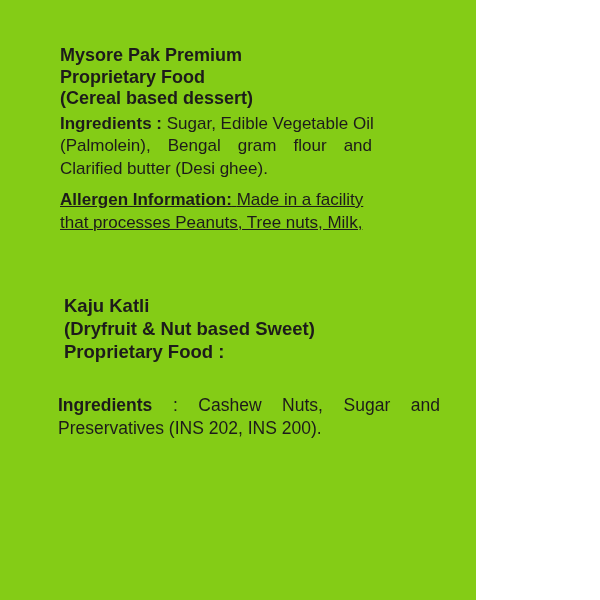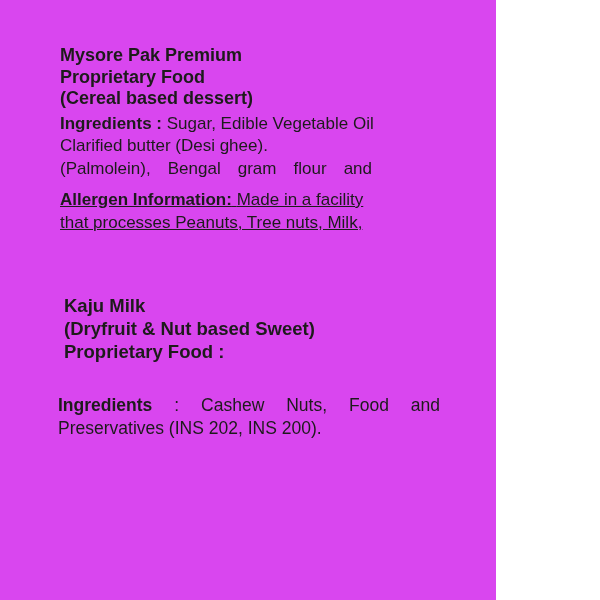--- a/index.html
+++ b/index.html
@@ -1,23 +1,22 @@
 <!DOCTYPE html>
 <html><head>
 <meta charset="utf-8">
 <style>
   html,body{margin:0;padding:0;background:#ffffff;}
   .page{
     position:relative;
     width:476px;height:600px;
-    background:#d946ef;
+    background:#84cc16;
     color:#1d1b1b;
     font-family:"Liberation Sans", sans-serif;
     overflow:hidden;
-    padding-left:20px;
   }
   .product{position:absolute;}
   .p1{left:60px;top:45px;width:312px;}
   .p2{left:58px;top:294px;width:382px;}
 
   .p1 .h{font-weight:700;font-size:18px;line-height:21.5px;white-space:nowrap;}
   .p2 .h{font-weight:700;font-size:18.5px;line-height:23px;padding-left:6px;white-space:nowrap;}
 
   .p1 .line{font-size:17px;line-height:22.5px;white-space:nowrap;}
   .p2 .line{font-size:17.5px;line-height:23px;white-space:nowrap;}
@@ -41,35 +40,35 @@
 
 <div class="page">
 
   <section class="product p1">
     <div class="h">Mysore Pak Premium</div>
     <div class="h">Proprietary Food</div>
     <div class="h">(Cereal based dessert)</div>
 
     <div class="para-ing">
       <div class="line"><b>Ingredients :</b> <span>Sugar, Edible Vegetable Oil</span></div>
+      <div class="line jline">(Palmolein), Bengal gram flour and</div>
       <div class="line">Clarified butter (Desi ghee).</div>
-      <div class="line jline">(Palmolein), Bengal gram flour and</div>
     </div>
 
     <div class="para-alg">
       <div class="line"><b>Allergen Information:</b> <span>Made in a facility</span></div>
       <div class="line">that processes Peanuts, Tree nuts, Milk,</div>
     </div>
   </section>
 
   <section class="product p2">
-    <div class="h">Kaju Milk</div>
+    <div class="h">Kaju Katli</div>
     <div class="h">(Dryfruit &amp; Nut based Sweet)</div>
     <div class="h">Proprietary Food :</div>
 
     <div class="para-ing">
-      <div class="line jline"><b>Ingredients</b> <span>: Cashew Nuts, Food and</span></div>
+      <div class="line jline"><b>Ingredients</b> <span>: Cashew Nuts, Sugar and</span></div>
       <div class="line">Preservatives (INS 202, INS 200).</div>
     </div>
 
   </section>
 
 </div>
 
 </body></html>

